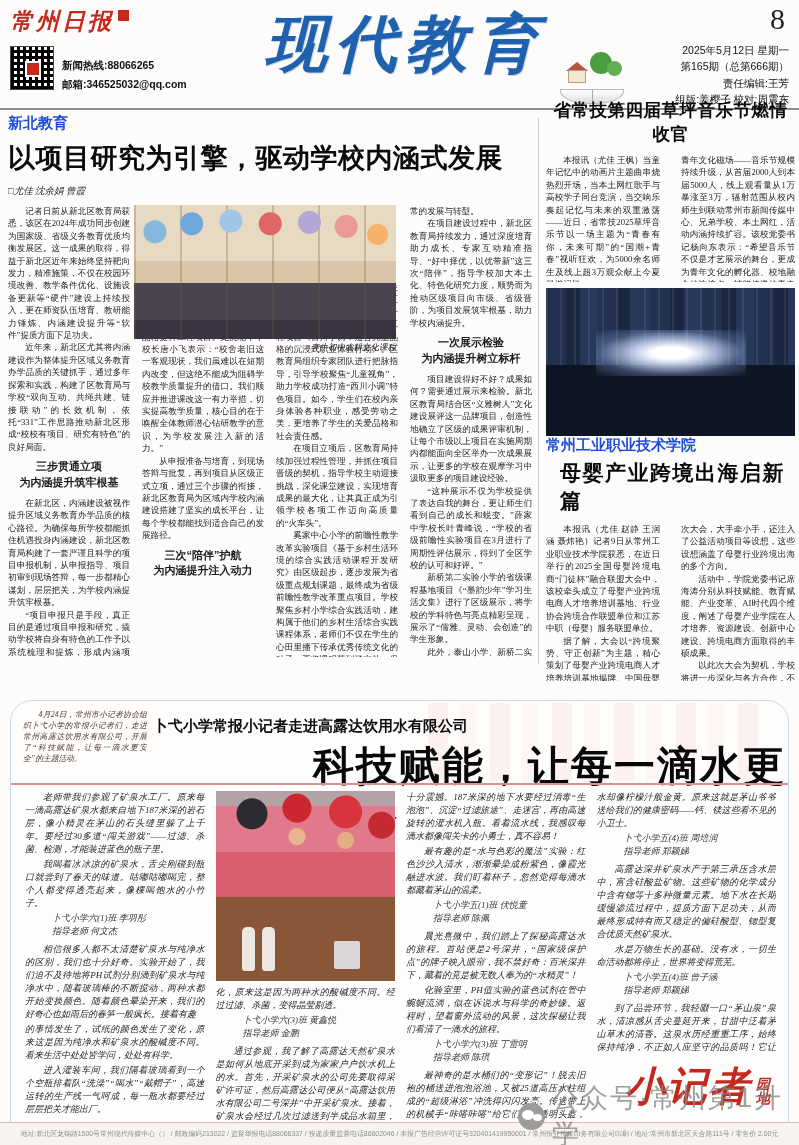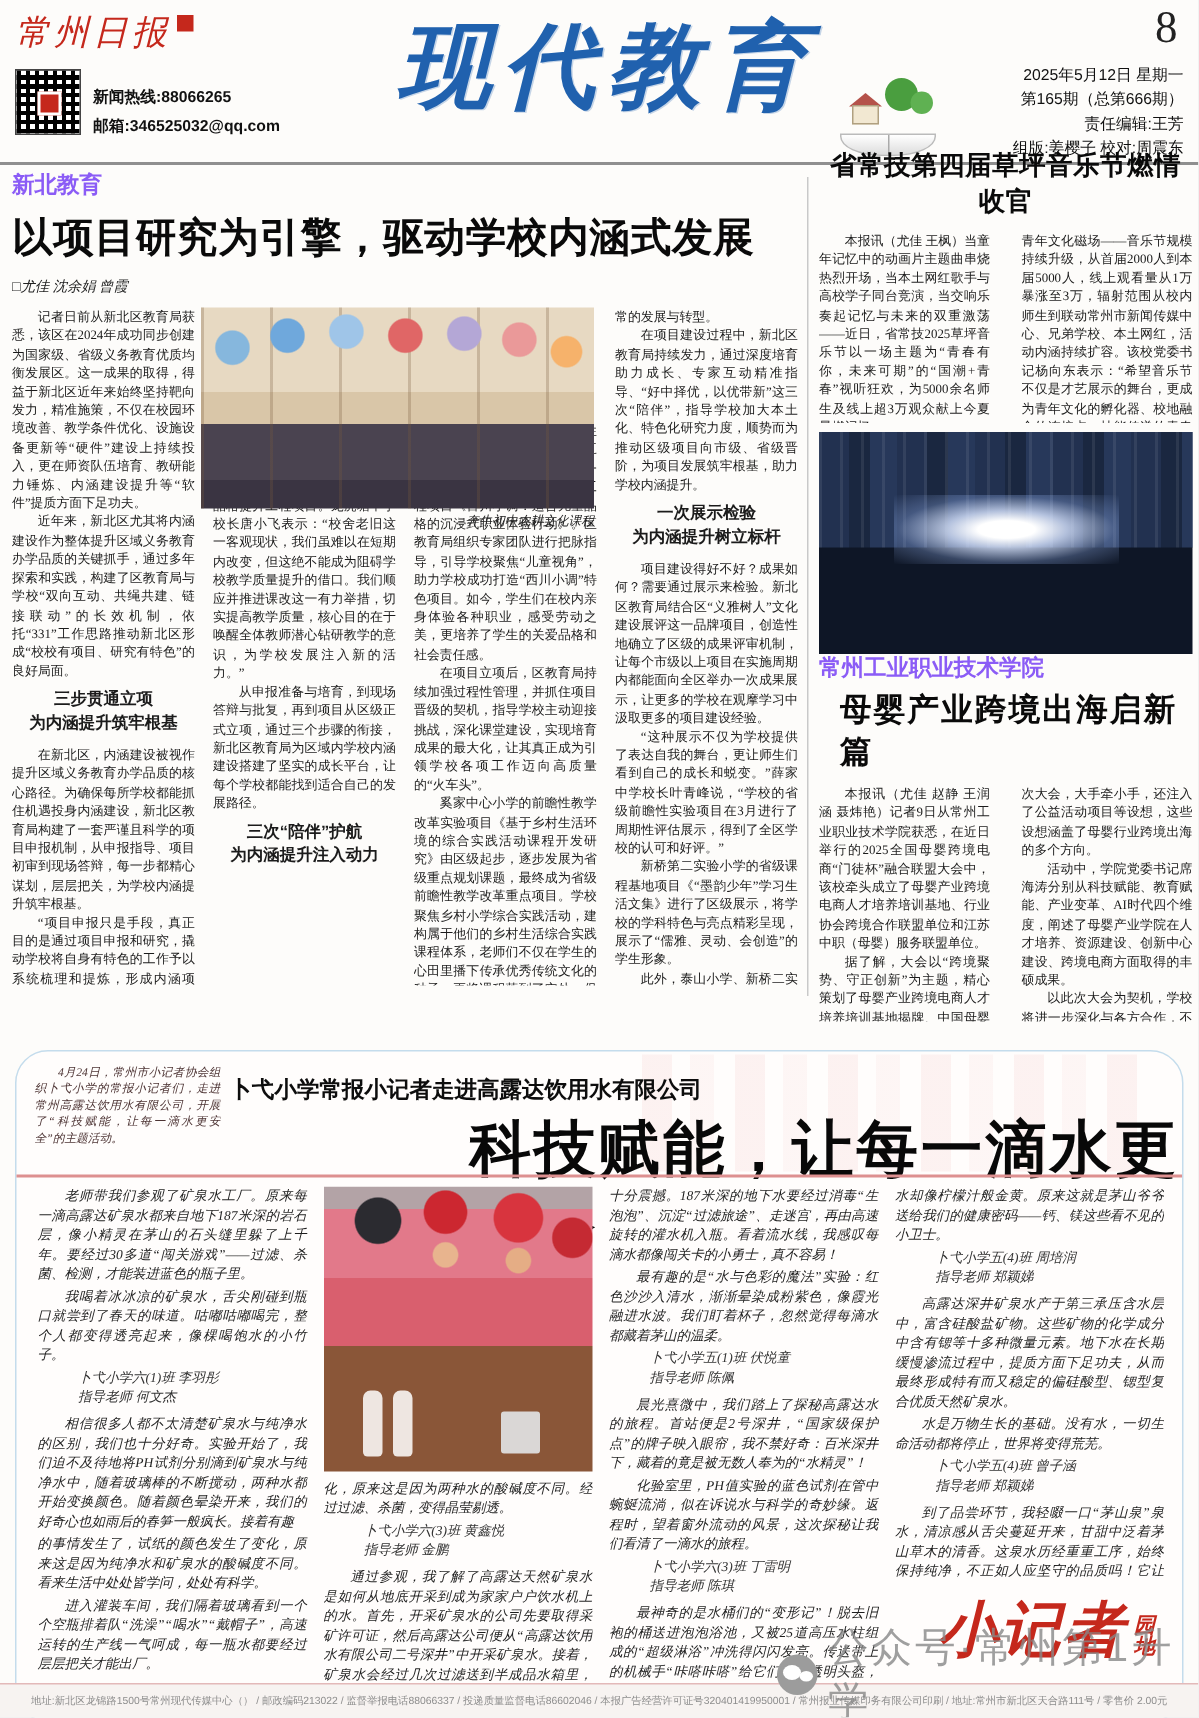--- a/index.html
+++ b/index.html
@@ -2,21 +2,21 @@
 <html><head>
 <meta charset="utf-8">
 <style>
   html,body{margin:0;padding:0;background:#e8e8e8;}
   #page{position:relative;width:799px;height:1145px;margin:0 auto;background:#fdfcfa;
         overflow:hidden;font-family:"Liberation Serif","DejaVu Serif",serif;color:#1c1c1c;}
   [data-name]{box-sizing:border-box;}
 
   
   #masthead{position:absolute;left:0;top:0;width:799px;height:110px;border-bottom:2px solid #8f8f8f;background:#fdfcfa;}
-  .paper-logo{position:absolute;left:10px;top:6px;font-size:23px;font-weight:normal;font-style:italic;
+  .paper-logo{position:absolute;left:10px;top:6px;font-size:23px;font-weight:bold;font-style:italic;
               color:#c5281c;letter-spacing:3px;}
   .paper-seal{position:absolute;left:118px;top:10px;width:11px;height:11px;background:#c5281c;}
   .qr{position:absolute;left:10px;top:46px;width:44px;height:44px;border:1px solid #444;
       background-image:repeating-linear-gradient(0deg,#000 0 3px,transparent 3px 6px),
                        repeating-linear-gradient(90deg,#000 0 3px,#fff 3px 6px);}
   .qr::after{content:"";position:absolute;left:14px;top:14px;width:12px;height:12px;background:#c5281c;border:2px solid #fff;}
   .contact{position:absolute;left:62px;top:56px;font-family:"Liberation Sans",sans-serif;
            font-size:10.5px;font-weight:bold;line-height:1.8;color:#111;}
   .section-title{position:absolute;left:225px;top:2px;width:360px;text-align:center;
                  font-size:62px;font-weight:bold;font-style:italic;color:#2061ae;letter-spacing:8px;
@@ -37,21 +37,21 @@
   
   .bodycol{overflow:hidden;text-align:justify;font-size:8.6px;line-height:12.4px;color:#1b1b1b;}
   .bodycol p{margin:0;text-indent:2em;}
   .bodycol p.noind{text-indent:0;}
   .msub{font-family:"Liberation Sans",sans-serif;font-weight:bold;font-size:11px;line-height:1.45;
         text-align:center;margin:6px 0;text-indent:0;}
   .caption{font-size:8.5px;font-style:italic;color:#222;}
 
   
   #main-article{position:absolute;left:8px;top:114px;width:524px;height:550px;}
-  .kicker{font-family:"Liberation Sans",sans-serif;font-weight:bold;font-size:15px;color:#8b5cf6;}
+  .kicker{font-family:"Liberation Sans",sans-serif;font-weight:bold;font-size:15px;color:#1d4ed8;}
   .main-headline{margin-top:7px;font-family:"Liberation Sans",sans-serif;font-weight:900;
                  font-size:27px;letter-spacing:.5px;color:#0a0a0a;white-space:nowrap;}
   .main-byline{margin-top:9px;font-size:9.5px;font-style:italic;color:#222;}
   .main-cols{position:relative;margin-top:7px;display:flex;gap:12px;height:452px;}
   .mcol{width:122px;height:452px;}
   .padtop{padding-top:76px;}
   .photo{position:relative;overflow:hidden;}
   .photo-lion{position:absolute;left:126px;top:0;width:262px;height:134px;
     background:
       radial-gradient(circle at 8% 20%,#86b7dd 0 11px,transparent 12px),

